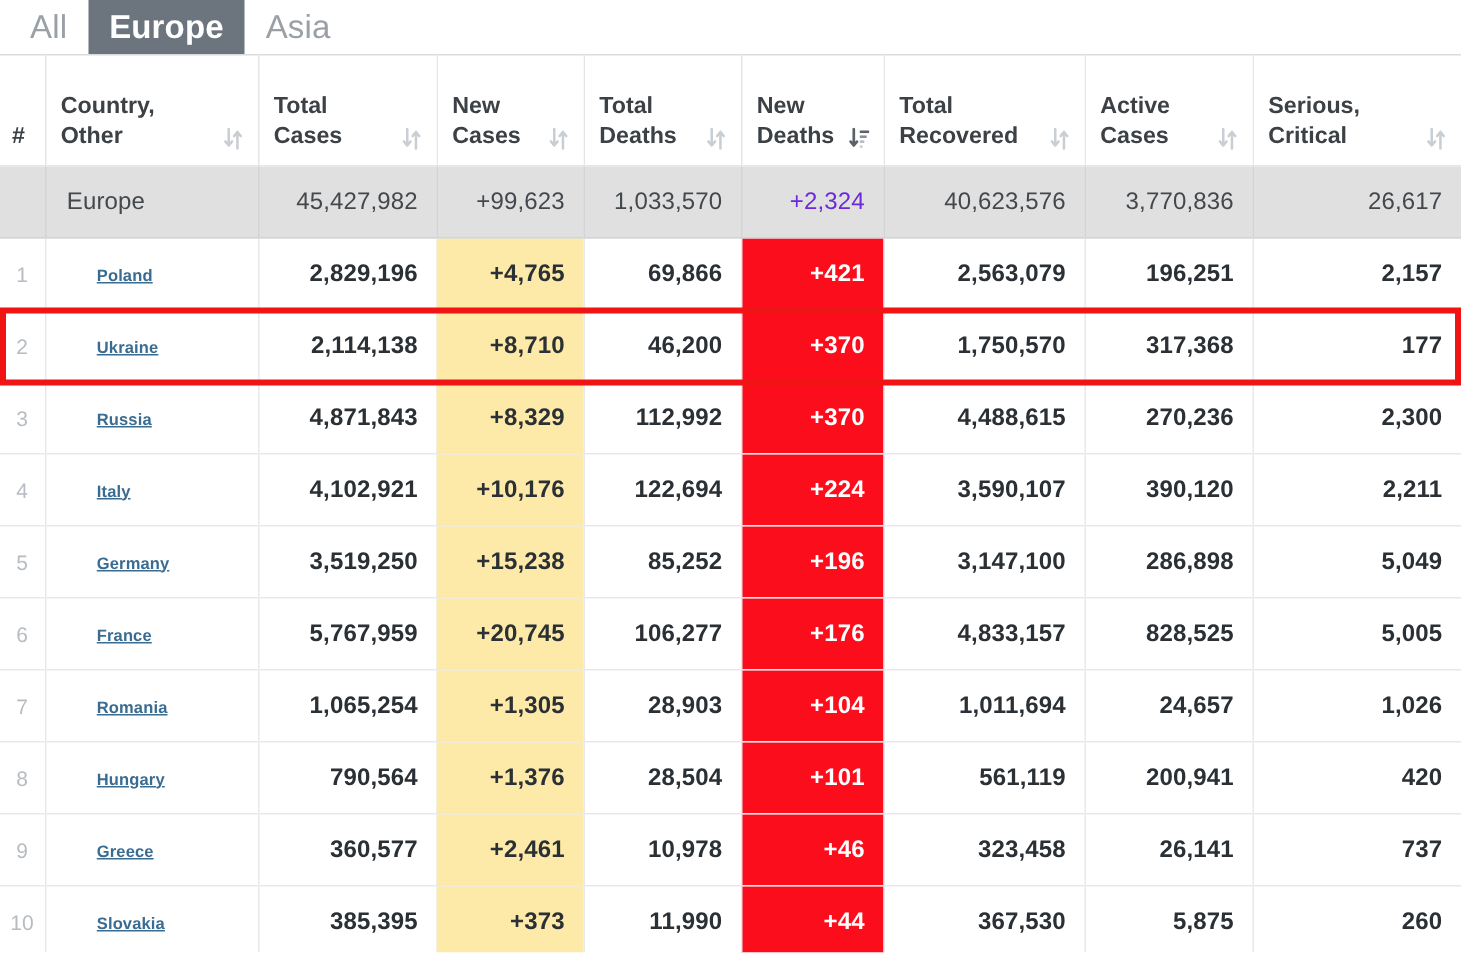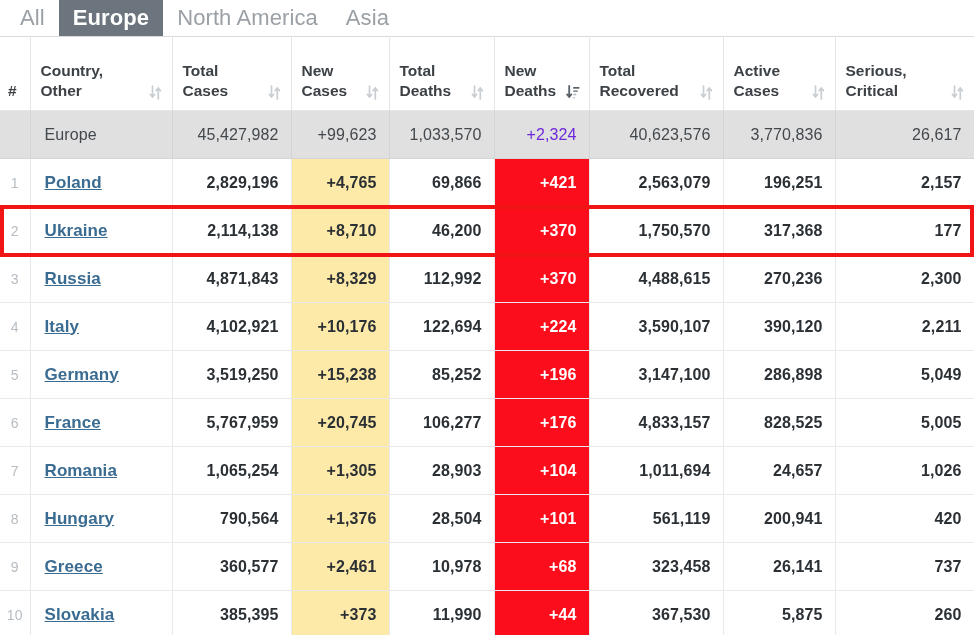--- a/index.html
+++ b/index.html
@@ -124,22 +124,23 @@
     border-left: none;
   }
   td.country {
     text-align: left;
     padding-left: 14px;
   }
   td.country a {
     color: #3a6b91;
     font-weight: bold;
     text-decoration: underline;
-    font-size: 17px;
+    font-size: 11px;
     cursor: pointer;
+    margin-left: 20px;
   }
 
   
   tr.total-row td {
     background: #e0e0e0;
     font-weight: normal;
     color: #43484d;
     border-color: #d2d4d6;
     font-size: 16px;
   }
@@ -167,23 +168,20 @@
 </style>
 </head>
 <body>
 
 <div class="tabbar">
     <div class="tab">
       <span>All</span>
     </div>
     <div class="tab active">
       <span>Europe</span>
-    </div>
-    <div class="tab">
-      <span>North America</span>
     </div>
     <div class="tab">
       <span>Asia</span>
     </div>
   </div>
 
 <div class="table-wrap">
   <table class="data">
     <colgroup>
       <col class="c-num">
@@ -388,21 +386,21 @@
           <td>561,119</td>
           <td>200,941</td>
           <td>420</td>
         </tr>
         <tr>
           <td class="num">9</td>
           <td class="country"><a>Greece</a></td>
           <td>360,577</td>
           <td class="newcases">+2,461</td>
           <td>10,978</td>
-          <td class="newdeaths">+68</td>
+          <td class="newdeaths">+46</td>
           <td>323,458</td>
           <td>26,141</td>
           <td>737</td>
         </tr>
         <tr>
           <td class="num">10</td>
           <td class="country"><a>Slovakia</a></td>
           <td>385,395</td>
           <td class="newcases">+373</td>
           <td>11,990</td>

